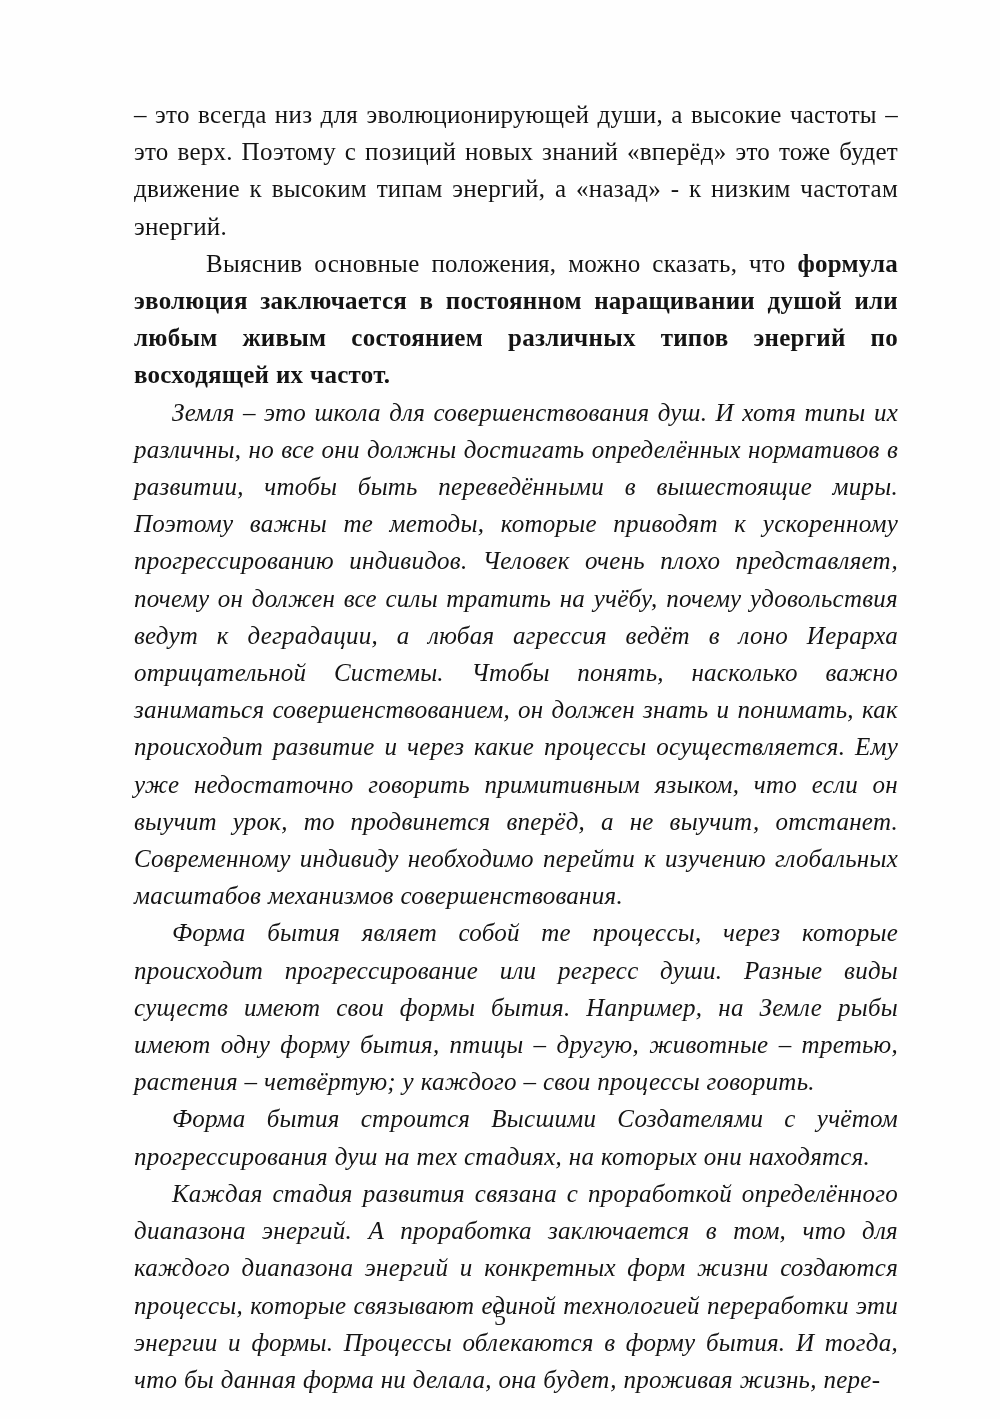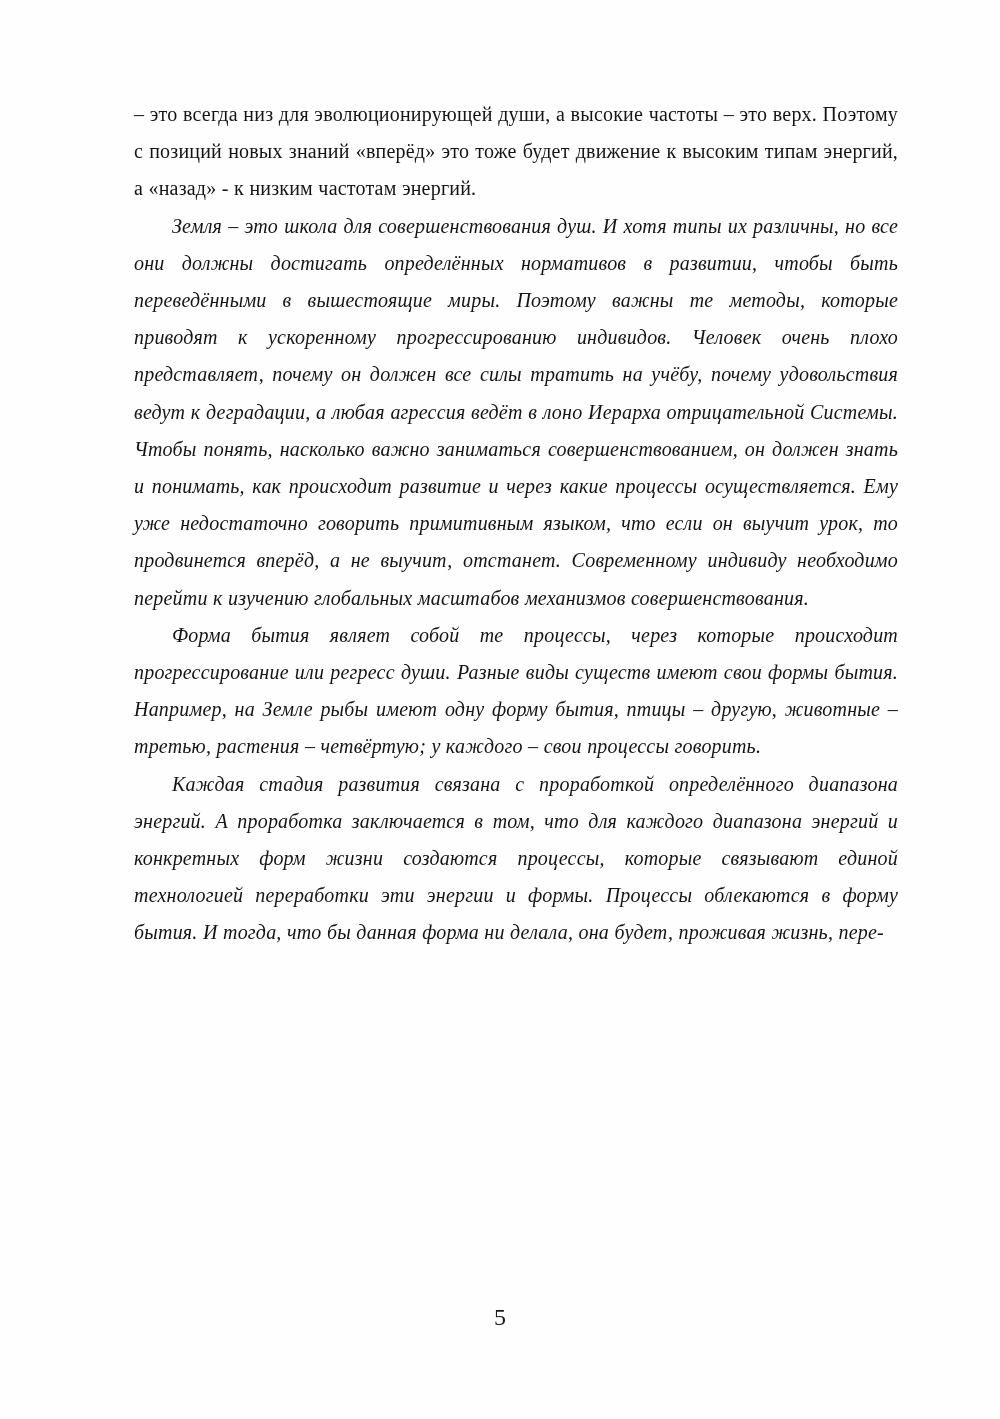--- a/index.html
+++ b/index.html
@@ -27,21 +27,21 @@
   .text-column {
     position: absolute;
     left: 134px;
     top: 96px;
     width: 764px;
   }
 
   p.para {
     margin: 0;
     padding: 0;
-    font-size: 20px;
+    font-size: 25px;
     line-height: 37.2px;
     text-align: justify;
     text-justify: inter-word;
     letter-spacing: 0.01em;
     word-spacing: 0.01em;
     -webkit-hyphens: none;
     hyphens: none;
   }
 
   
@@ -78,25 +78,27 @@
 </head>
 <body>
 
 <div class="page">
 
   <div class="text-column">
 
     <p class="para cont">– это всегда низ для эволюционирующей души, а высокие частоты – это верх. Поэтому с позиций новых знаний «вперёд» это тоже будет движение к высоким типам энергий, а «назад» - к низким частотам энергий.</p>
 
 
+    <p class="para indent-lg"><span>Выяснив основные положения, можно сказать, что </span><b class="inline-bold">формула эволюция заключается в постоянном наращивании душой или любым живым состоянием различных типов энергий по восходящей их частот.</b></p>
 
     <p class="para indent-sm">Земля – это школа для совершенствования душ. И хотя типы их различны, но все они должны достигать определённых нормативов в развитии, чтобы быть переведёнными в вышестоящие миры. Поэтому важны те методы, которые приводят к ускоренному прогрессированию индивидов. Человек очень плохо представляет, почему он должен все силы тратить на учёбу, почему удовольствия ведут к деградации, а любая агрессия ведёт в лоно Иерарха отрицательной Системы. Чтобы понять, насколько важно заниматься совершенствованием, он должен знать и понимать, как происходит развитие и через какие процессы осуществляется. Ему уже недостаточно говорить примитивным языком, что если он выучит урок, то продвинется вперёд, а не выучит, отстанет. Современному индивиду необходимо перейти к изучению глобальных масштабов механизмов совершенствования.</p>
 
     <p class="para indent-sm">Форма бытия являет собой те процессы, через которые происходит прогрессирование или регресс души. Разные виды существ имеют свои формы бытия. Например, на Земле рыбы имеют одну форму бытия, птицы – другую, животные – третью, растения – четвёртую; у каждого – свои процессы говорить.</p>
 
+    <p class="para indent-sm">Форма бытия строится Высшими Создателями с учётом прогрессирования душ на тех стадиях, на которых они находятся.</p>
 
     <p class="para indent-sm">Каждая стадия развития связана с проработкой определённого диапазона энергий. А проработка заключается в том, что для каждого диапазона энергий и конкретных форм жизни создаются процессы, которые связывают единой технологией переработки эти энергии и формы. Процессы облекаются в форму бытия. И тогда, что бы данная форма ни делала, она будет, проживая жизнь, пере-</p>
 
   </div>
 
   <div class="folio">5</div>
 
 </div>
 
 </body></html>

